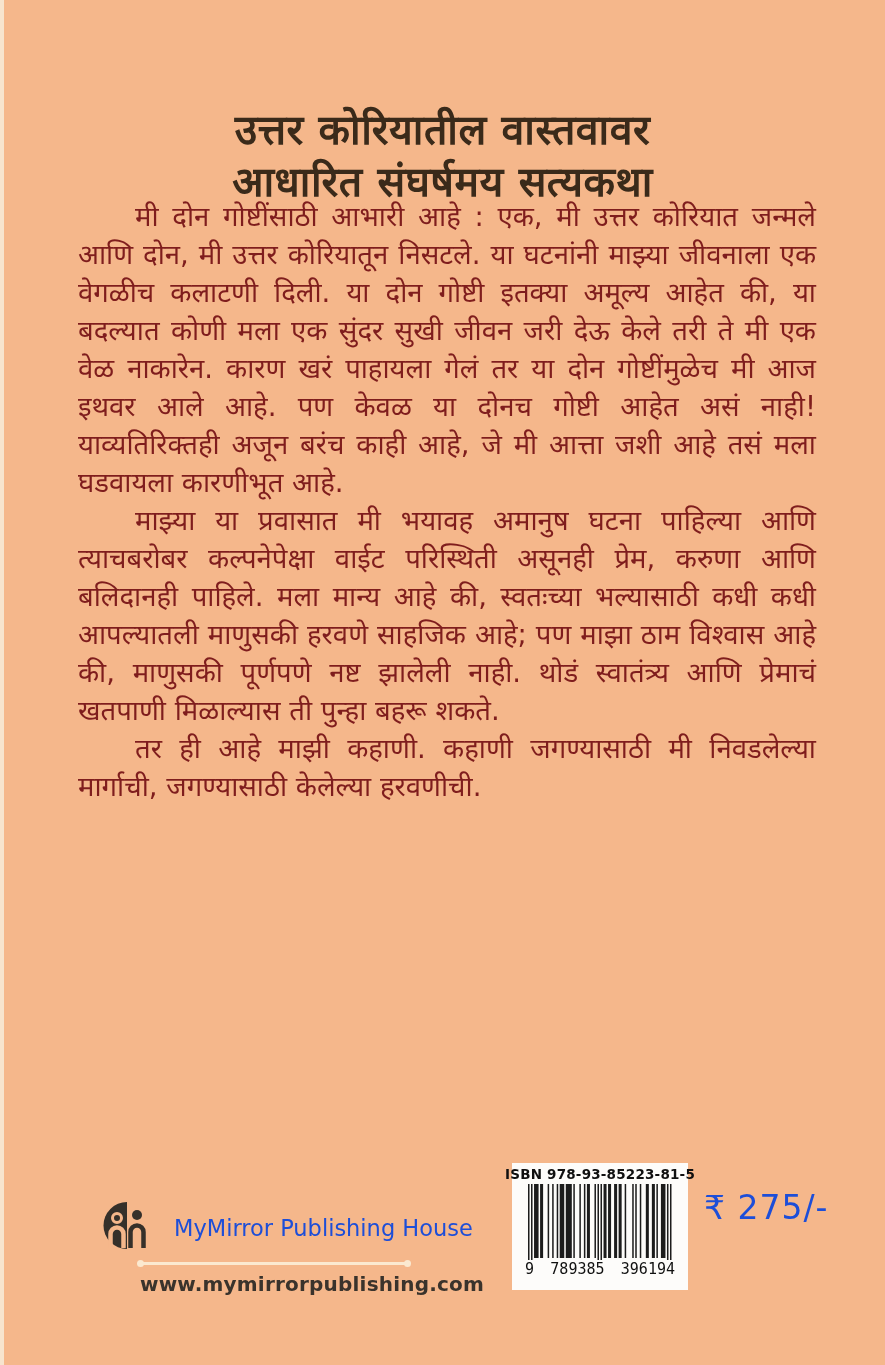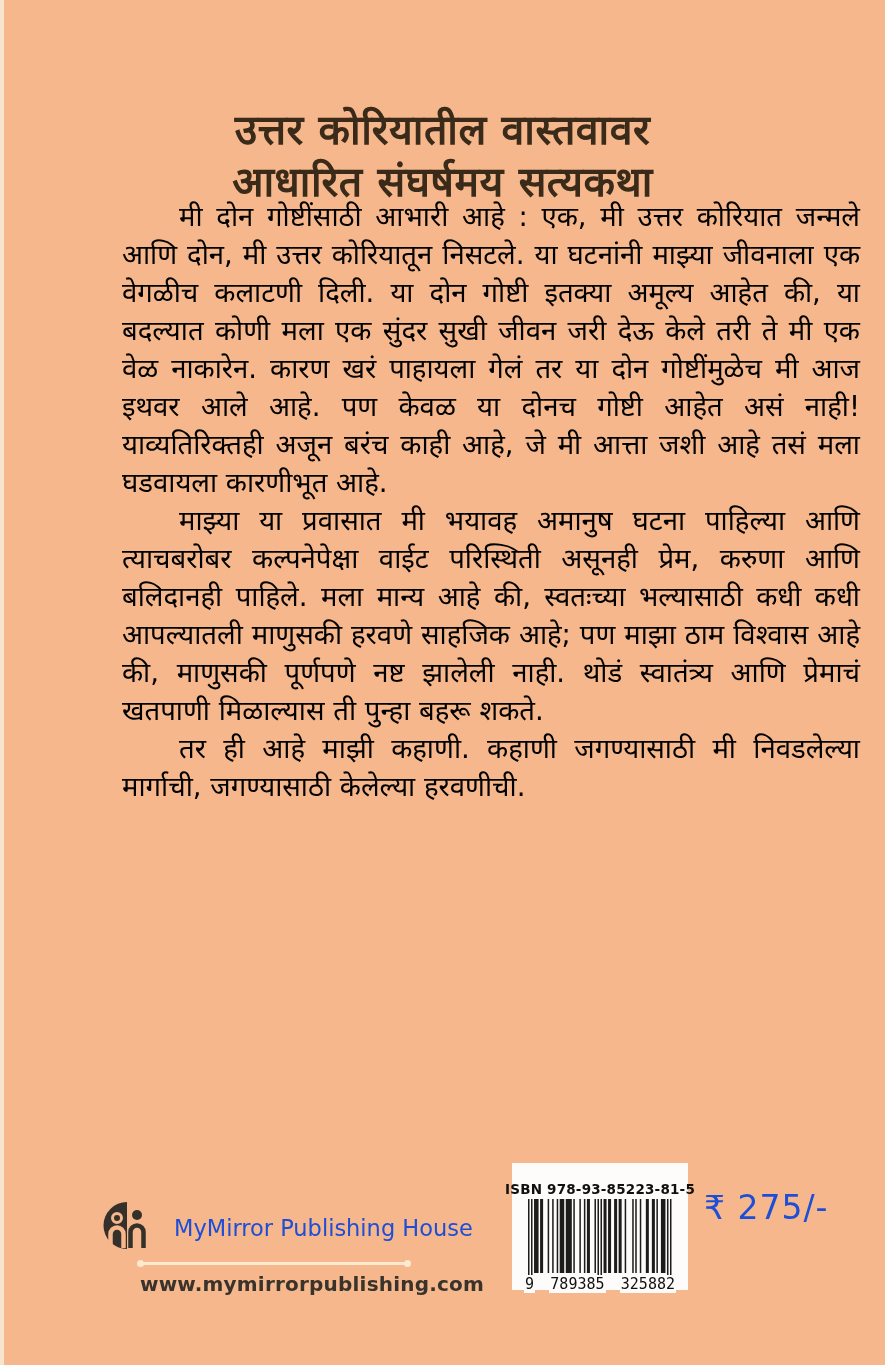--- a/index.html
+++ b/index.html
@@ -22,23 +22,22 @@
     font-weight:700;
     font-size:41px;line-height:52px;
     color:#3a2a1a;
     letter-spacing:.5px;
     margin-top:40px;
   }
   
   .blurb{
     position:absolute;top:197px;left:78px;width:738px;
     font-size:27.5px;line-height:38px;
-    color:#000000;
+    color:#7f1d1d;
     text-align:justify;
-    margin-left:44px;
   }
   .blurb p{margin:0;text-indent:57px;}
   
   .publisher{
     position:absolute;left:98px;top:1198px;width:315px;
     color:#35302a;
   }
   .pub-row{display:flex;align-items:center;}
   .pub-logo{width:52px;height:60px;flex:0 0 auto;}
   .pub-name{
@@ -65,21 +64,21 @@
     font-weight:700;font-size:20px;
     color:#3a332c;
     letter-spacing:.2px;
   }
   
   .barcode-box{
     position:absolute;left:512px;top:1163px;
     width:176px;height:127px;
     background:#fdfcfa;
     box-sizing:border-box;
-    padding:18px 9px 4px;
+    padding:3px 9px 4px;
     display:flex;flex-direction:column;align-items:center;
   }
   .isbn-label{
     font-size:13.5px;font-weight:700;color:#101010;
     letter-spacing:.2px;white-space:nowrap;
   }
   .bars-wrap{position:relative;width:152px;height:98px;margin-top:2px;}
   .bars-wrap svg{position:absolute;left:4px;top:0;}
   .bars-wrap rect{fill:#1c1c1c;}
   .bar-digits{
@@ -160,20 +159,20 @@
           <rect x="117.00" y="0" width="3.00" height="74"></rect>
           <rect x="123.00" y="0" width="3.00" height="74"></rect>
           <rect x="127.50" y="0" width="1.50" height="74"></rect>
           <rect x="132.00" y="0" width="4.50" height="74"></rect>
           <rect x="138.00" y="0" width="1.50" height="92"></rect>
           <rect x="141.00" y="0" width="1.50" height="92"></rect>
         </svg>
       <div class="bar-digits">
         <span>9</span>
         <span>789385</span>
-        <span>325882</span>
+        <span>396194</span>
       </div>
     </div>
   </div>
 
   <div class="price">₹ 275/-</div>
 
 </div>
 
 </body></html>

